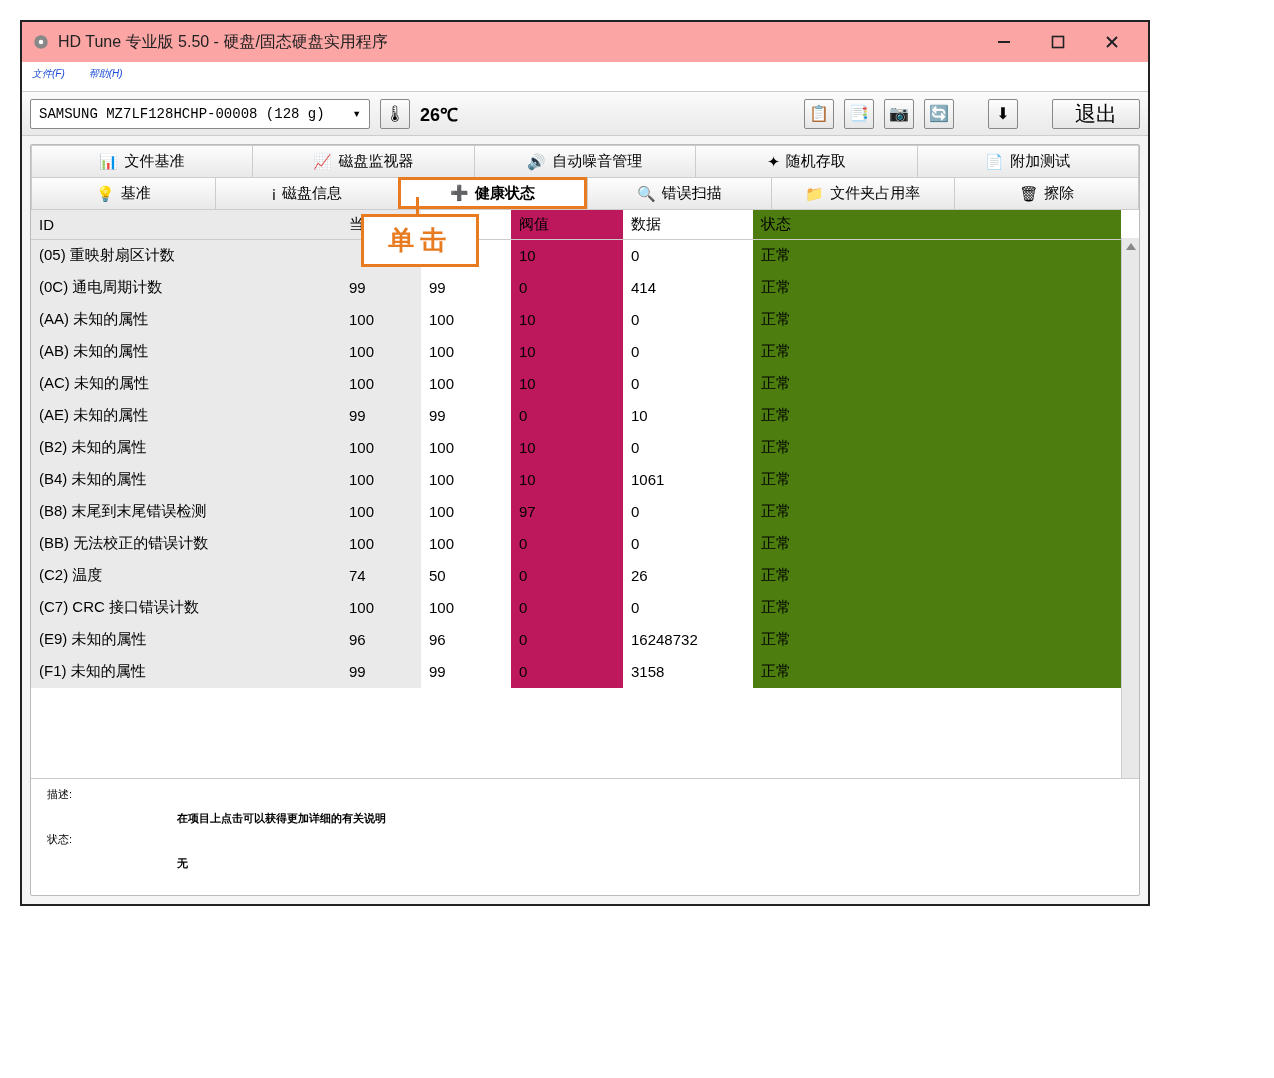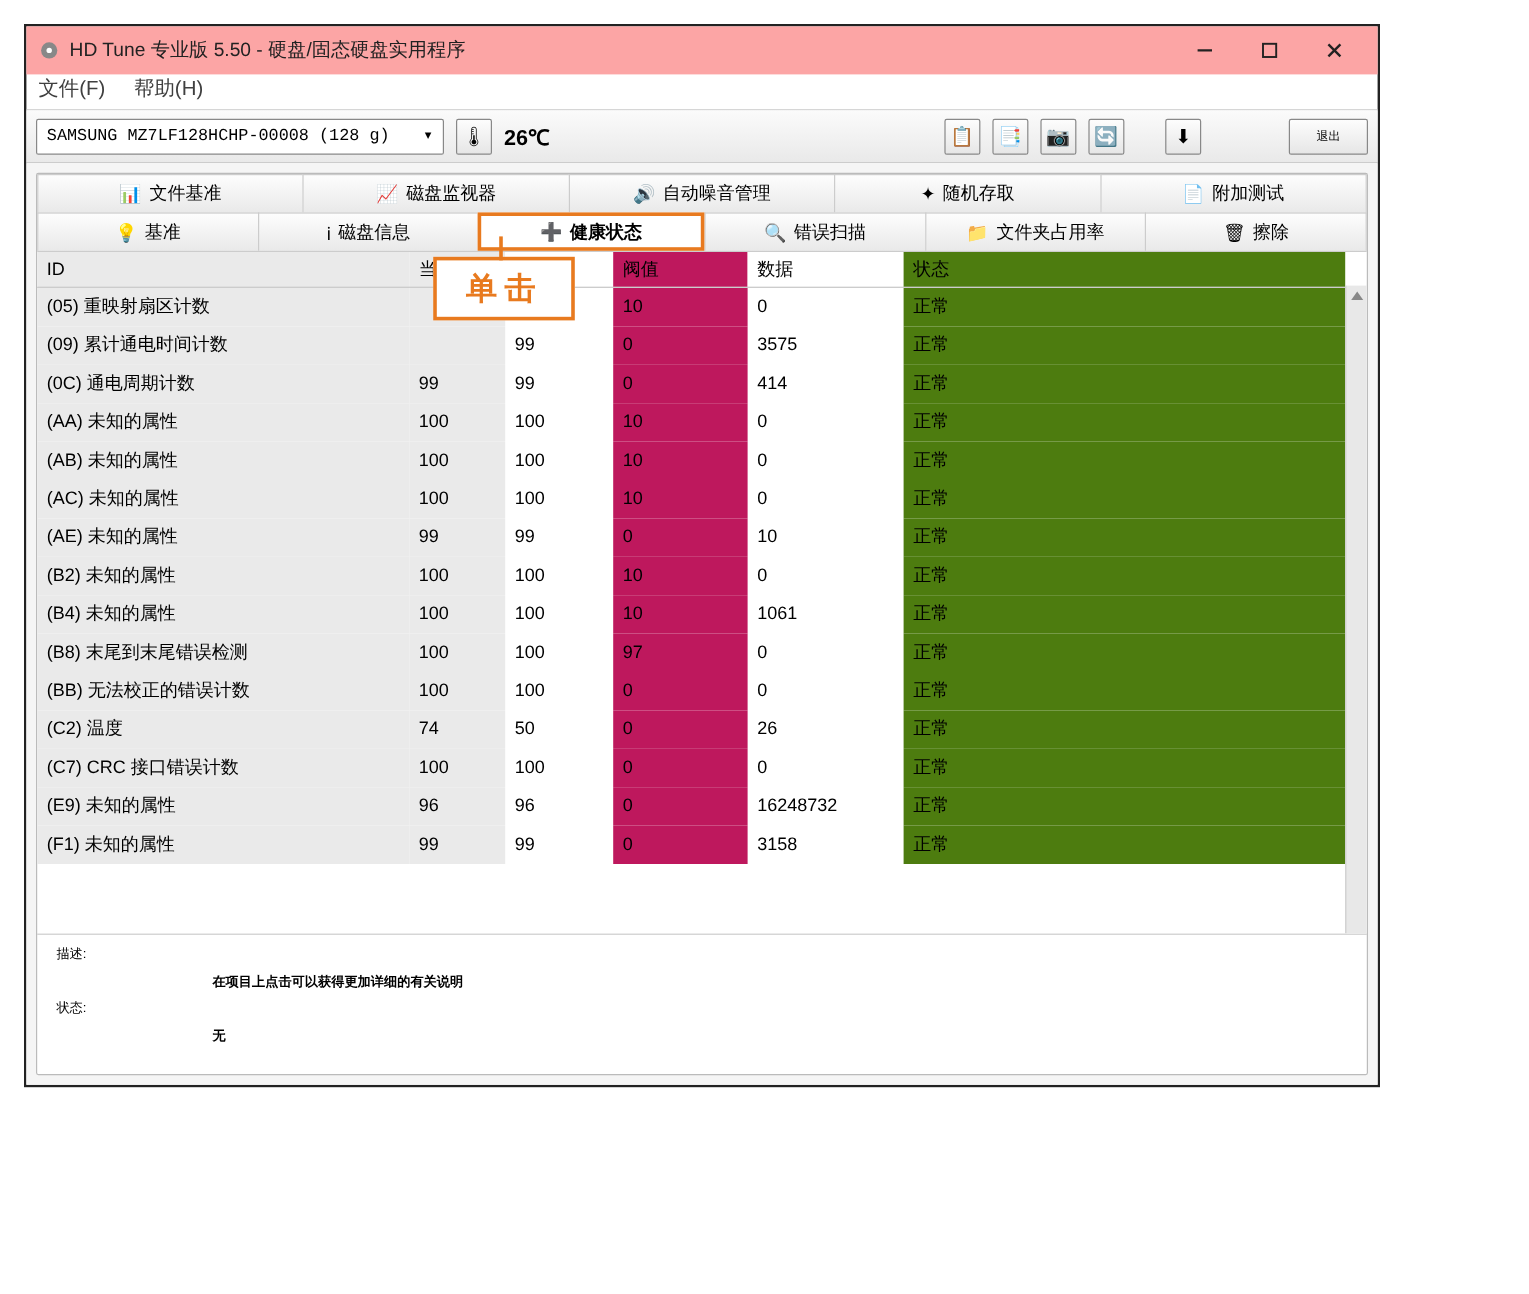--- a/index.html
+++ b/index.html
@@ -44,23 +44,24 @@
   }
   .menubar {
     height: 30px;
     display: flex;
     align-items: center;
     gap: 24px;
     padding: 0 10px 6px 10px;
     border-bottom: 1px solid #ccc;
   }
   .menu-item {
-    font-size: 17px;
-    color: #404040;
+    font-size: 10px;
+    color: #1d4ed8;
     cursor: pointer;
+    font-style: italic;
   }
   .toolbar {
     height: 44px;
     display: flex;
     align-items: center;
     padding: 6px 8px;
     gap: 10px;
     background: linear-gradient(#fbfbfb, #e9e9e9);
     border-bottom: 1px solid #ccc;
   }
@@ -90,23 +91,23 @@
     font-size: 18px;
     font-weight: bold;
     margin-right: 18px;
   }
   .exit-btn {
     height: 30px;
     border: 1px solid #888;
     border-radius: 2px;
     background: linear-gradient(#fdfdfd,#e6e6e6);
     padding: 0 22px;
-    font-size: 10px;
+    font-size: 21px;
     cursor: pointer;
-    display: flex; align-items: center; margin-left: 39px;
+    display: flex; align-items: center;
   }
   .spacer { flex: 1; }
 
   .content {
     padding: 8px;
     background: #f5f5f5;
   }
   .inner-frame {
     border: 1px solid #bbb;
     background: #fff;
@@ -333,28 +334,20 @@
           <tbody id="smart-body">
               <tr>
                 <td class="col-id">(05) 重映射扇区计数</td>
                 <td class="col-cur"></td>
                 <td class="col-worst">100</td>
                 <td class="col-thr">10</td>
                 <td class="col-data">0</td>
                 <td class="col-status">正常</td>
               </tr>
               <tr>
-                <td class="col-id">(09) 累计通电时间计数</td>
-                <td class="col-cur"></td>
-                <td class="col-worst">99</td>
-                <td class="col-thr">0</td>
-                <td class="col-data">3575</td>
-                <td class="col-status">正常</td>
-              </tr>
-              <tr>
                 <td class="col-id">(0C) 通电周期计数</td>
                 <td class="col-cur">99</td>
                 <td class="col-worst">99</td>
                 <td class="col-thr">0</td>
                 <td class="col-data">414</td>
                 <td class="col-status">正常</td>
               </tr>
               <tr>
                 <td class="col-id">(AA) 未知的属性</td>
                 <td class="col-cur">100</td>

